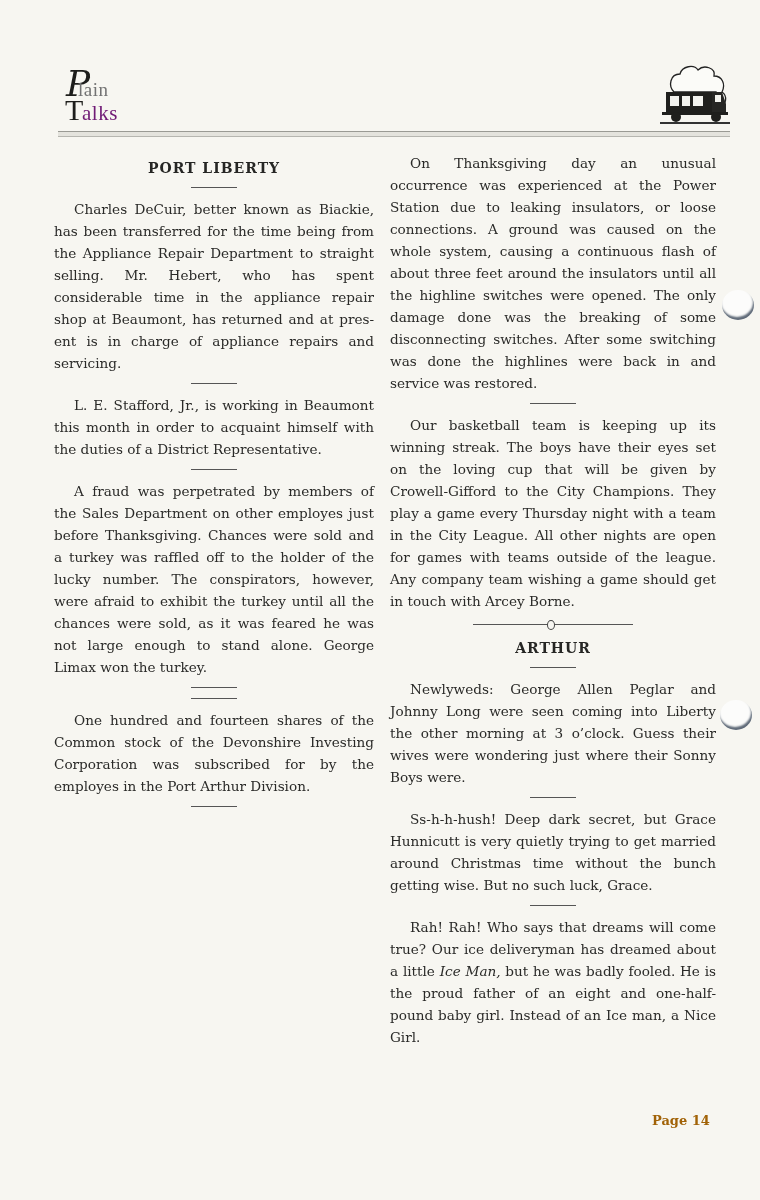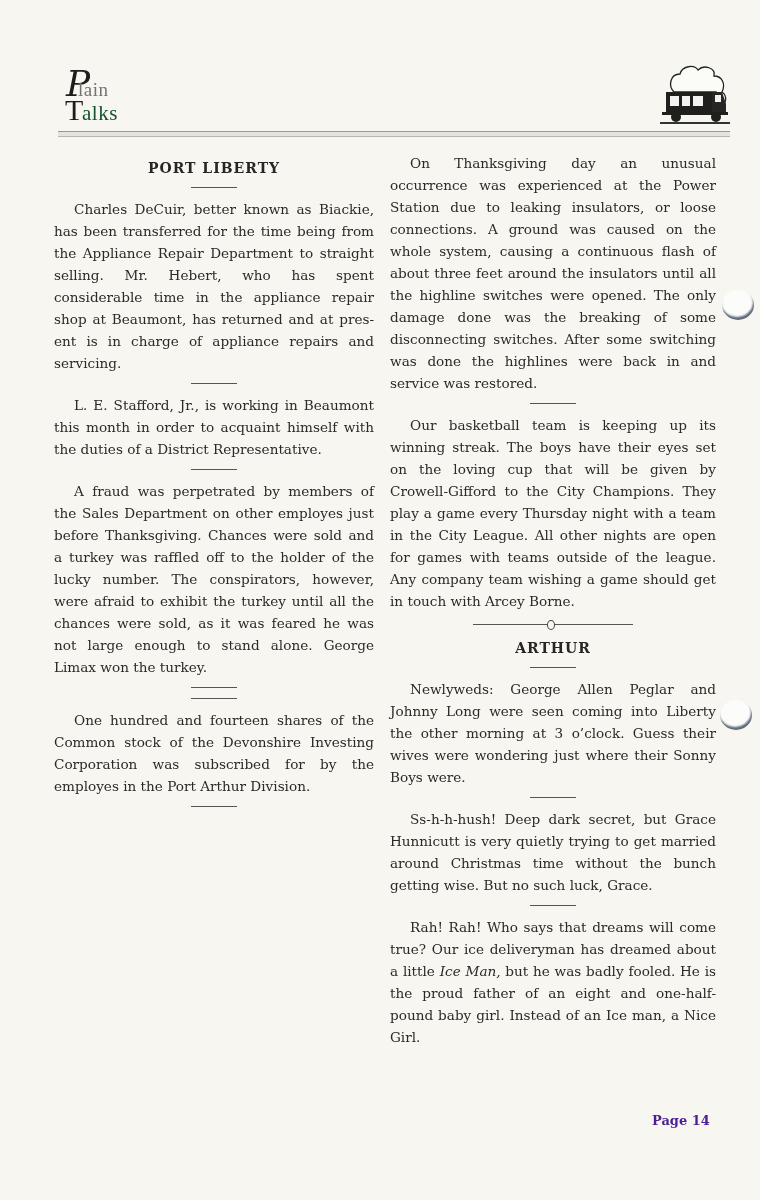--- a/index.html
+++ b/index.html
@@ -26,21 +26,21 @@
       font-size: 30px; line-height: 30px; color: #1d1d1b;
     }
     .logo-word1 {
       position: absolute; left: 18px; top: 10px;
       font-family: Liberation Serif, serif;
       font-size: 19px; line-height: 20px; letter-spacing: 0.5px; color: #737373;
     }
     .logo-word2 {
       position: absolute; left: 22px; top: 32px;
       font-family: "Liberation Serif", serif;
-      font-size: 21px; line-height: 22px; letter-spacing: 0.5px; color: #14532d;
+      font-size: 21px; line-height: 22px; letter-spacing: 0.5px; color: #701a75;
     }
     .truck { position: absolute; right: 0; top: -8px; width: 70px; height: 66px; }
     .rule {
       position: absolute; left: 0; top: 61px; height: 4px; width: 672px;
       border-top: 1px solid #9a9a94; border-bottom: 1px solid #b6b6b0;
       background: #e4e3dd;
     }
 
     
     .col { position: absolute; top: 152px; width: 320px; }
@@ -65,21 +65,21 @@
     .ornament-circle {
       position: absolute; left: 74px; top: 2px; width: 6px; height: 8px;
       border: 1.5px solid #444; border-radius: 50%; background: #f7f6f1;
     }
     p.para {
       margin: 0; font-size: 13.6px; line-height: 22px;
       text-align: justify; text-indent: 20px; hyphens: manual;
     }
     .page-num {
       position: absolute; left: 652px; top: 1113px;
-      font-size: 13px; font-weight: bold; color: #4c1d95;
+      font-size: 13px; font-weight: bold; color: #a16207;
     }
 
     
     .hole {
       position: absolute; width: 32px; height: 30px; border-radius: 50%;
       background: #fcfcfb; box-shadow: inset -1px -3px 2px #5f6a78;
     }
     .hole-1 { left: 722px; top: 290px; }
     .hole-2 { left: 720px; top: 700px; }
   </style>

